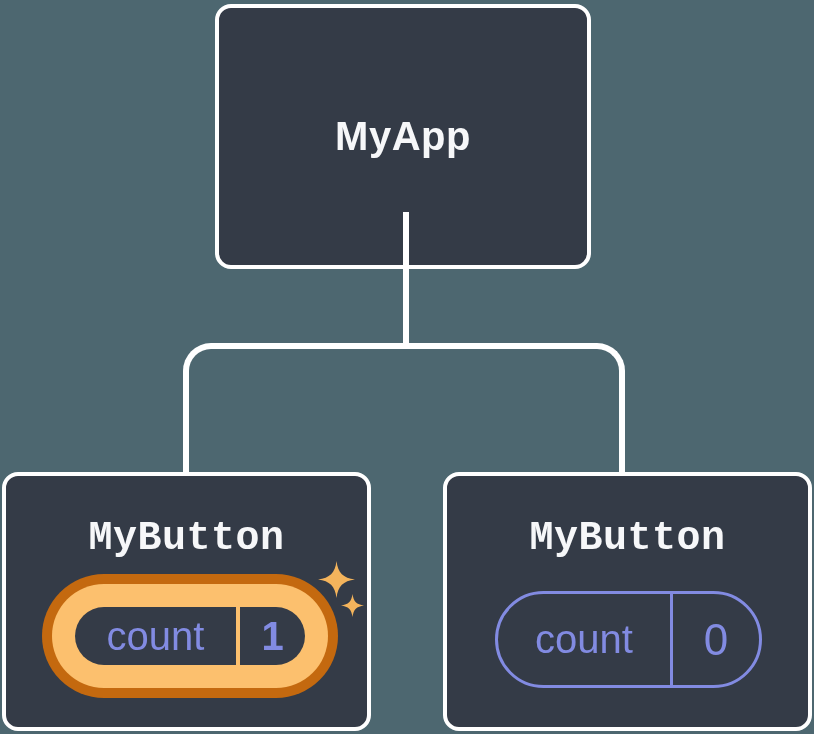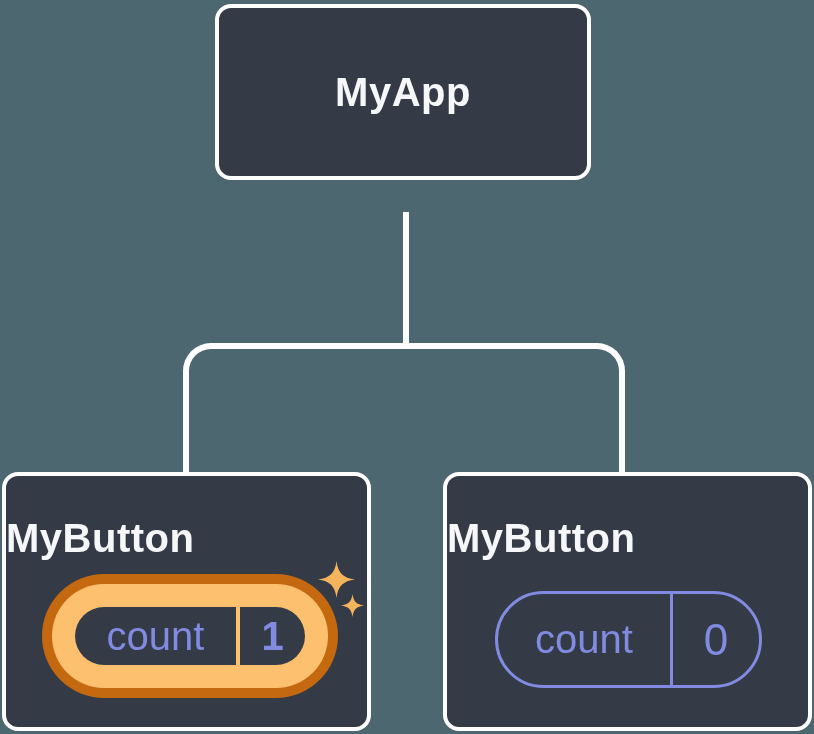--- a/index.html
+++ b/index.html
@@ -6,36 +6,36 @@
   .canvas {
     position:relative; width:814px; height:734px;
     background:#4D6770; overflow:hidden;
     font-family:"Liberation Sans", sans-serif;
   }
   .node {
     position:absolute; background:#343B47;
     border:4px solid #FFFFFF; border-radius:16px;
     box-sizing:border-box;
   }
-  #root-node { left:215px; top:4px; width:376px; height:176px;
+  #root-node { left:215px; top:4px; width:376px; height:265px;
     display:flex; align-items:center; justify-content:center; }
   .node-title {
     color:#F6F7F9; font-size:40px; font-weight:bold; letter-spacing:0.5px;
   }
   .stem { position:absolute; left:403px; top:212px; width:6px; height:134px; background:#FFFFFF; }
   .bracket {
     position:absolute; left:183px; top:343px; width:442px; height:130px;
     border-top:6px solid #FFFFFF; border-left:6px solid #FFFFFF; border-right:6px solid #FFFFFF;
     border-radius:28px 28px 0 0; box-sizing:border-box;
   }
   .child { top:472px; width:369px; height:259px; }
   #child-left { left:2px; }
   #child-right { left:443px; }
   .child-title {
-    position:absolute; top:40px; left:0; width:100%; 
+    position:absolute; top:40px; left:0; width:100%; text-align:center;font-family:Liberation Mono, monospace;
   }
   
   .pill-highlight {
     position:absolute; left:36px; top:98px; width:296px; height:124px;
     background:#C4690F; border-radius:62px;
   }
   .pill-highlight-inner {
     position:absolute; left:10px; top:10px; right:10px; bottom:10px;
     background:#FCC06E; border-radius:52px;
   }

